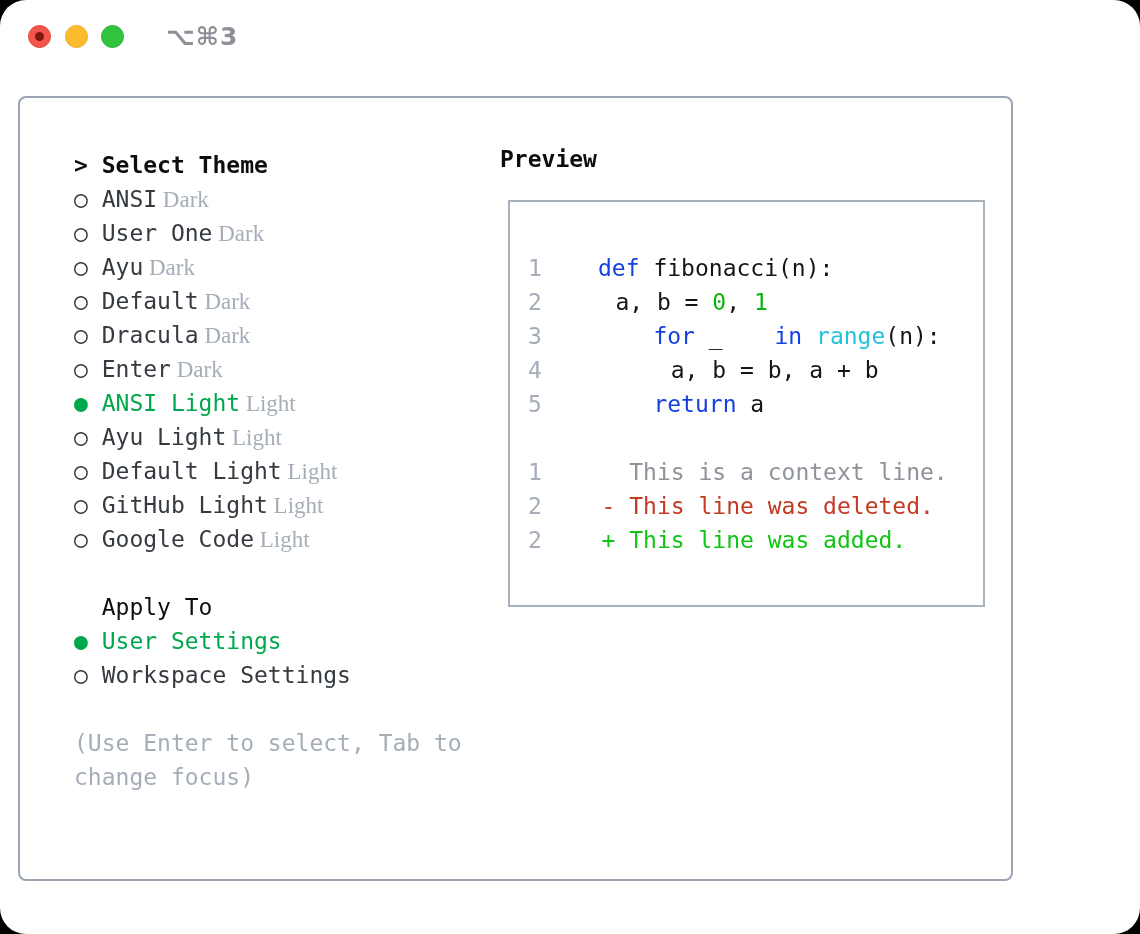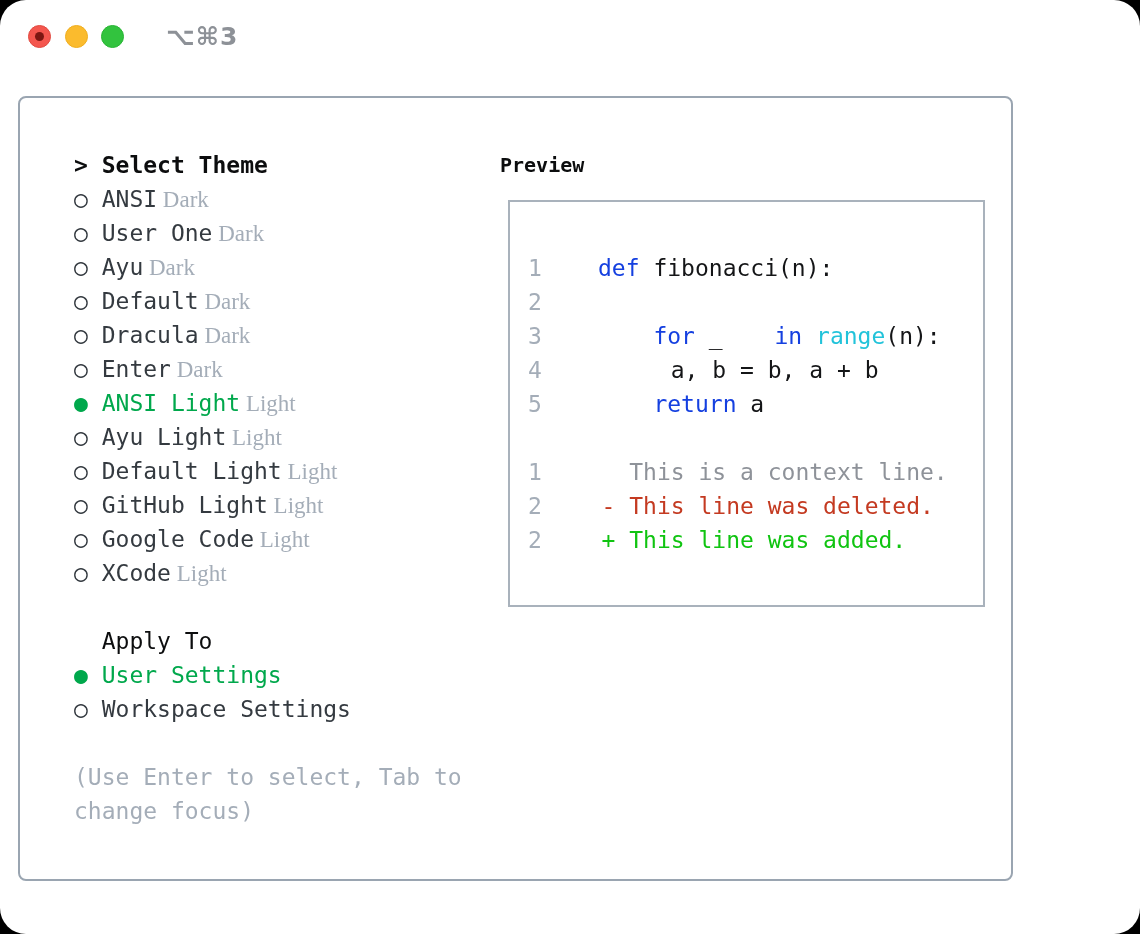--- a/index.html
+++ b/index.html
@@ -51,22 +51,22 @@
   .marker { display: inline-block; width: 2ch; }
   .prompt { font-weight: bold; color: var(--heading-black); }
   .bold-title { font-weight: bold; color: var(--heading-black); }
   .plain-title { color: var(--heading-black); }
   .suffix { color: var(--muted-gray); font-family: Liberation Serif, serif; }
   .selected .name, .selected .marker { color: var(--selection-green); }
   .hint { color: var(--muted-gray); }
 
   
   .preview-title {
-    position: absolute; left: 500px; top: 148px;
-    font-size: 20px; line-height: 34px; font-weight: bold;
+    position: absolute; left: 500px; top: 142px;
+    font-size: 23px; line-height: 34px; font-weight: bold;
     color: var(--heading-black);
   }
   .preview-box {
     position: absolute; left: 508px; top: 200px;
     width: 477px; height: 407px;
     border: 2px solid var(--preview-border-gray);
     background: #fff;
     padding: 49px 0 0 18px;
     overflow: hidden;
   }
@@ -104,21 +104,20 @@
         <div class="row"><span class="marker">○</span><span class="name">User One</span><span class="suffix"> Dark</span></div>
         <div class="row"><span class="marker">○</span><span class="name">Ayu</span><span class="suffix"> Dark</span></div>
         <div class="row"><span class="marker">○</span><span class="name">Default</span><span class="suffix"> Dark</span></div>
         <div class="row"><span class="marker">○</span><span class="name">Dracula</span><span class="suffix"> Dark</span></div>
         <div class="row"><span class="marker">○</span><span class="name">Enter</span><span class="suffix"> Dark</span></div>
         <div class="row selected"><span class="marker">●</span><span class="name">ANSI Light</span><span class="suffix"> Light</span></div>
         <div class="row"><span class="marker">○</span><span class="name">Ayu Light</span><span class="suffix"> Light</span></div>
         <div class="row"><span class="marker">○</span><span class="name">Default Light</span><span class="suffix"> Light</span></div>
         <div class="row"><span class="marker">○</span><span class="name">GitHub Light</span><span class="suffix"> Light</span></div>
         <div class="row"><span class="marker">○</span><span class="name">Google Code</span><span class="suffix"> Light</span></div>
-        <div class="row"><span class="marker">○</span><span class="name">XCode</span><span class="suffix"> Light</span></div>
       </div>
     <div class="spacer"></div>
     <div class="row"><span class="marker"></span><span class="plain-title">Apply To</span></div>
     <div id="scope-list">
         <div class="row selected"><span class="marker">●</span><span class="name">User Settings</span></div>
         <div class="row"><span class="marker">○</span><span class="name">Workspace Settings</span></div>
       </div>
     <div class="spacer"></div>
     <div class="row hint">(Use Enter to select, Tab to</div>
     <div class="row hint">change focus)</div>
@@ -126,20 +125,21 @@
 
   <div class="preview-title">Preview</div>
   <div class="preview-box">
     <div id="code-block">
         <div class="code-line">
           <span class="ln">1</span>
           <span class="code"><span class="seg-kw">def</span><span class="seg-pl"> fibonacci(n):</span></span>
         </div>
         <div class="code-line">
           <span class="ln">2</span>
+          <span class="code"><span class="seg-pl">    a, b = </span><span class="seg-num">0</span><span class="seg-pl">, </span><span class="seg-num">1</span></span>
         </div>
         <div class="code-line">
           <span class="ln">3</span>
           <span class="code"><span class="seg-pl">    </span><span class="seg-kw">for</span><span class="seg-pl"> _ </span><span class="seg-kw">in</span><span class="seg-pl"> </span><span class="seg-fn">range</span><span class="seg-pl">(n):</span></span>
         </div>
         <div class="code-line">
           <span class="ln">4</span>
           <span class="code"><span class="seg-pl">        a, b = b, a + b</span></span>
         </div>
         <div class="code-line">

